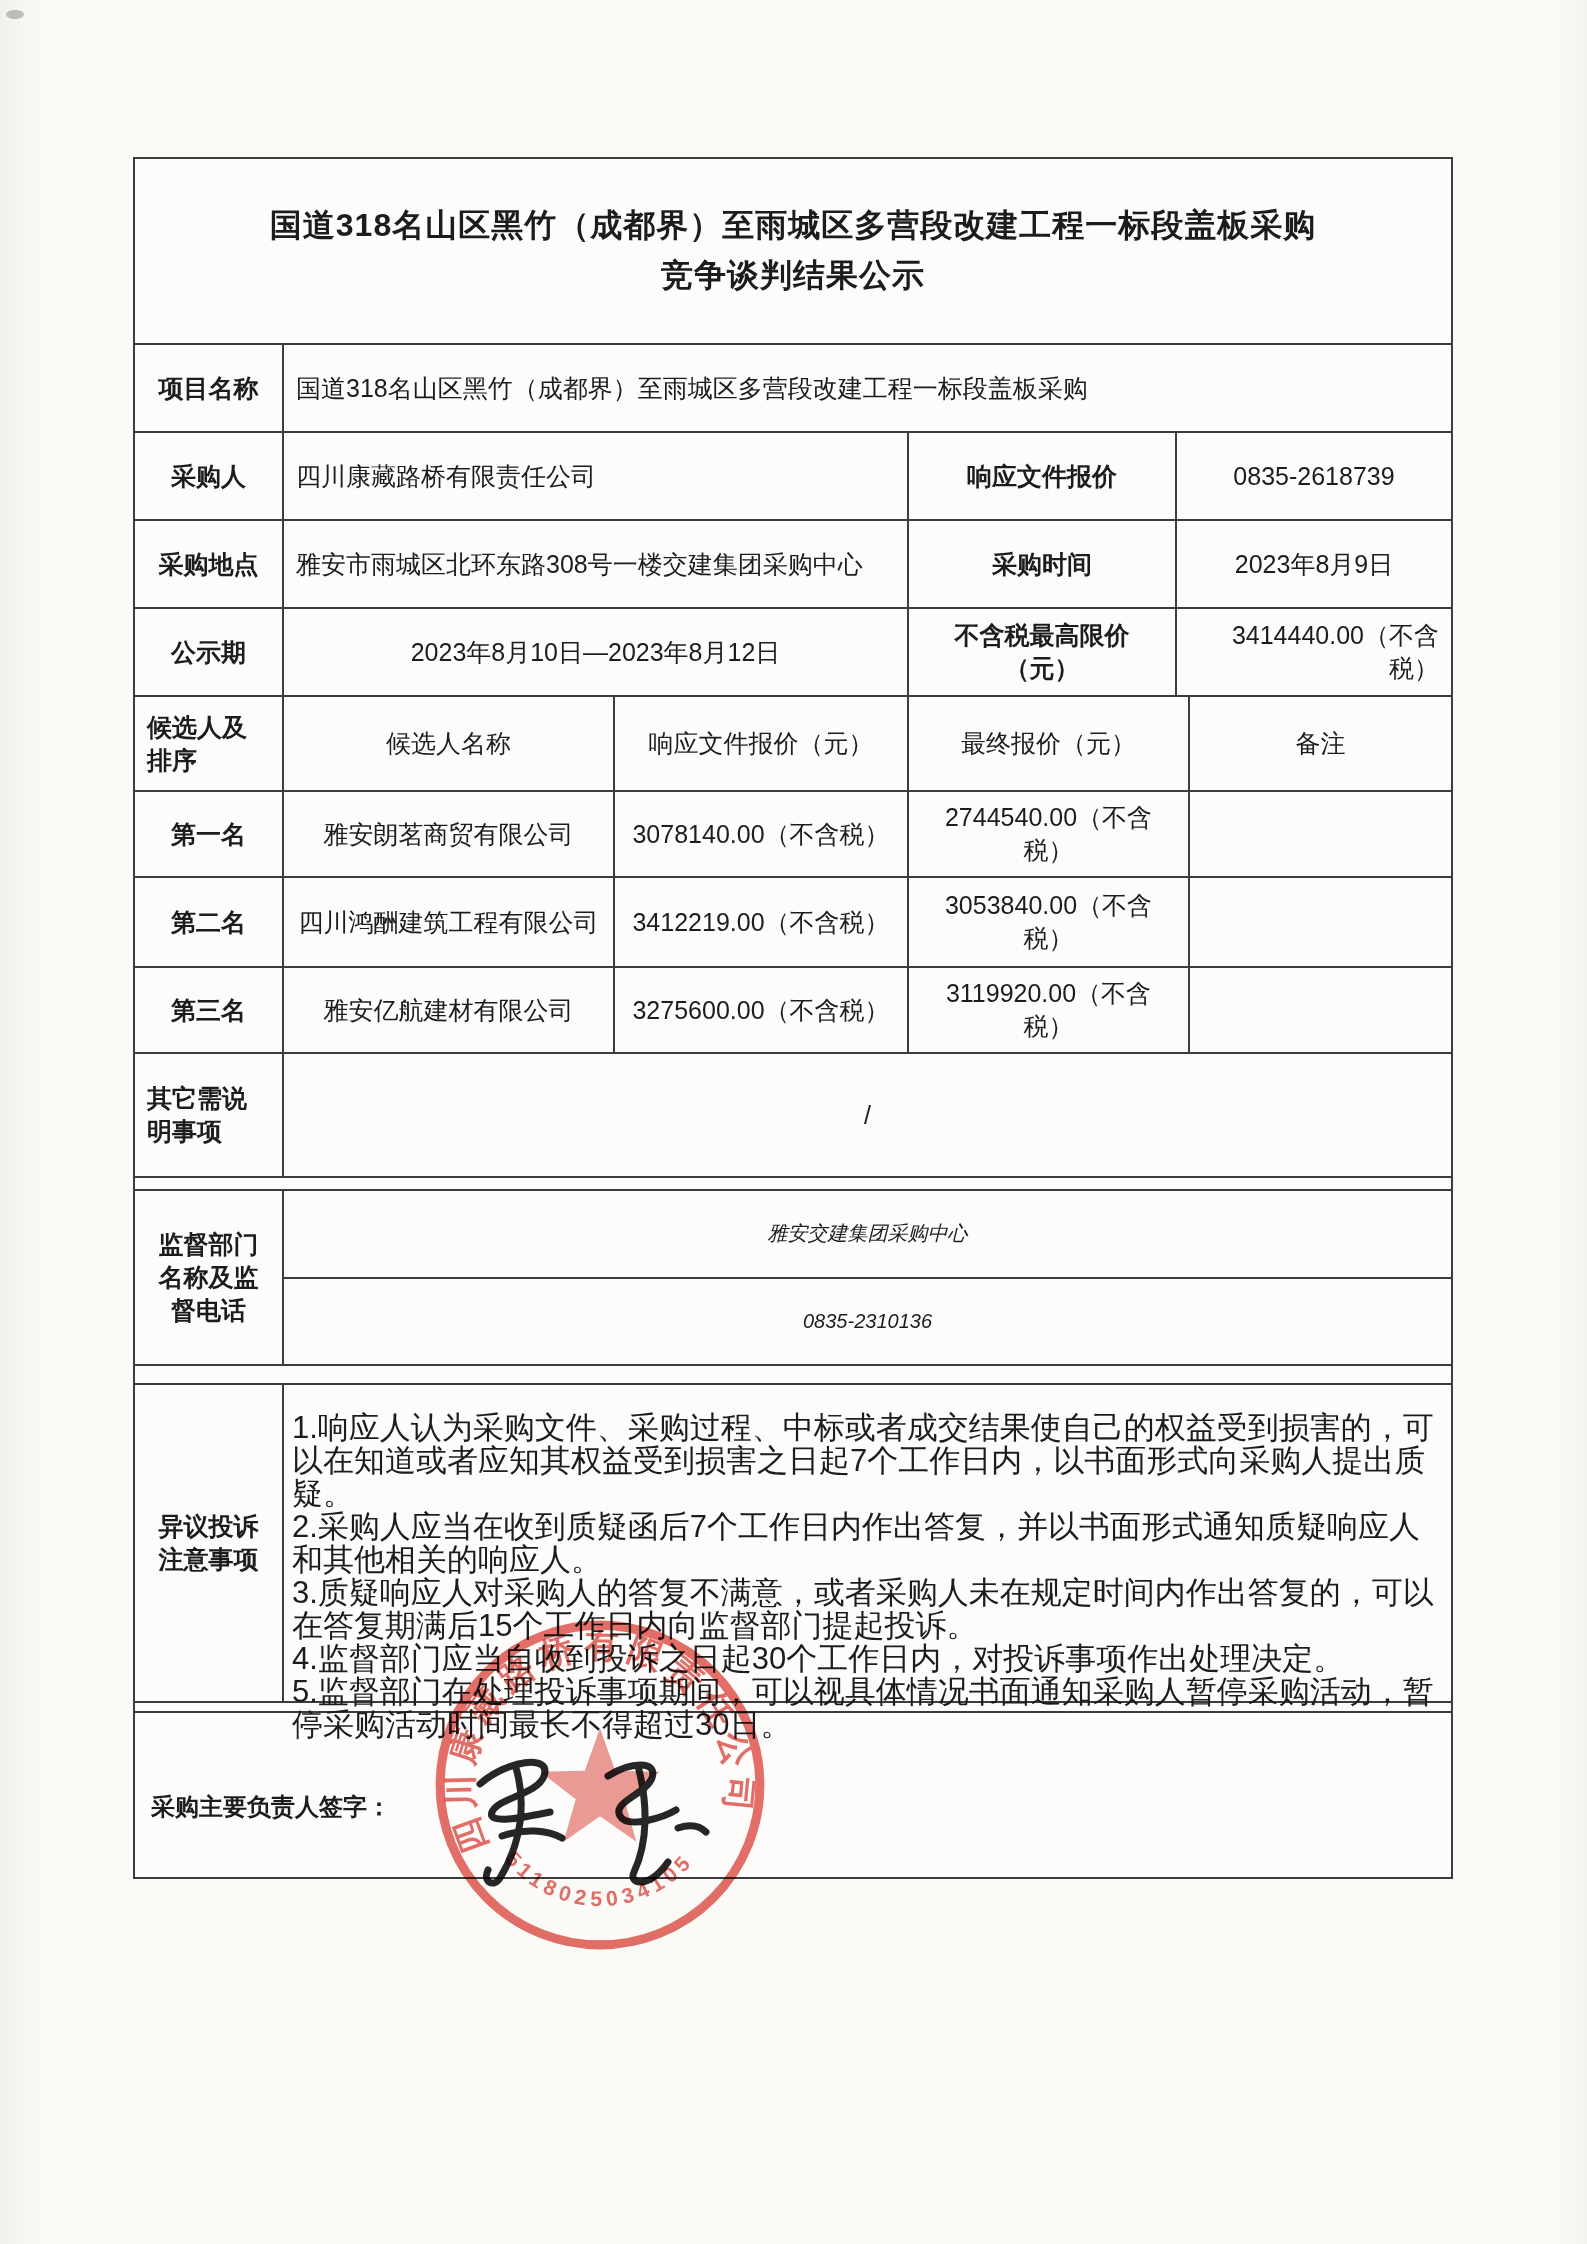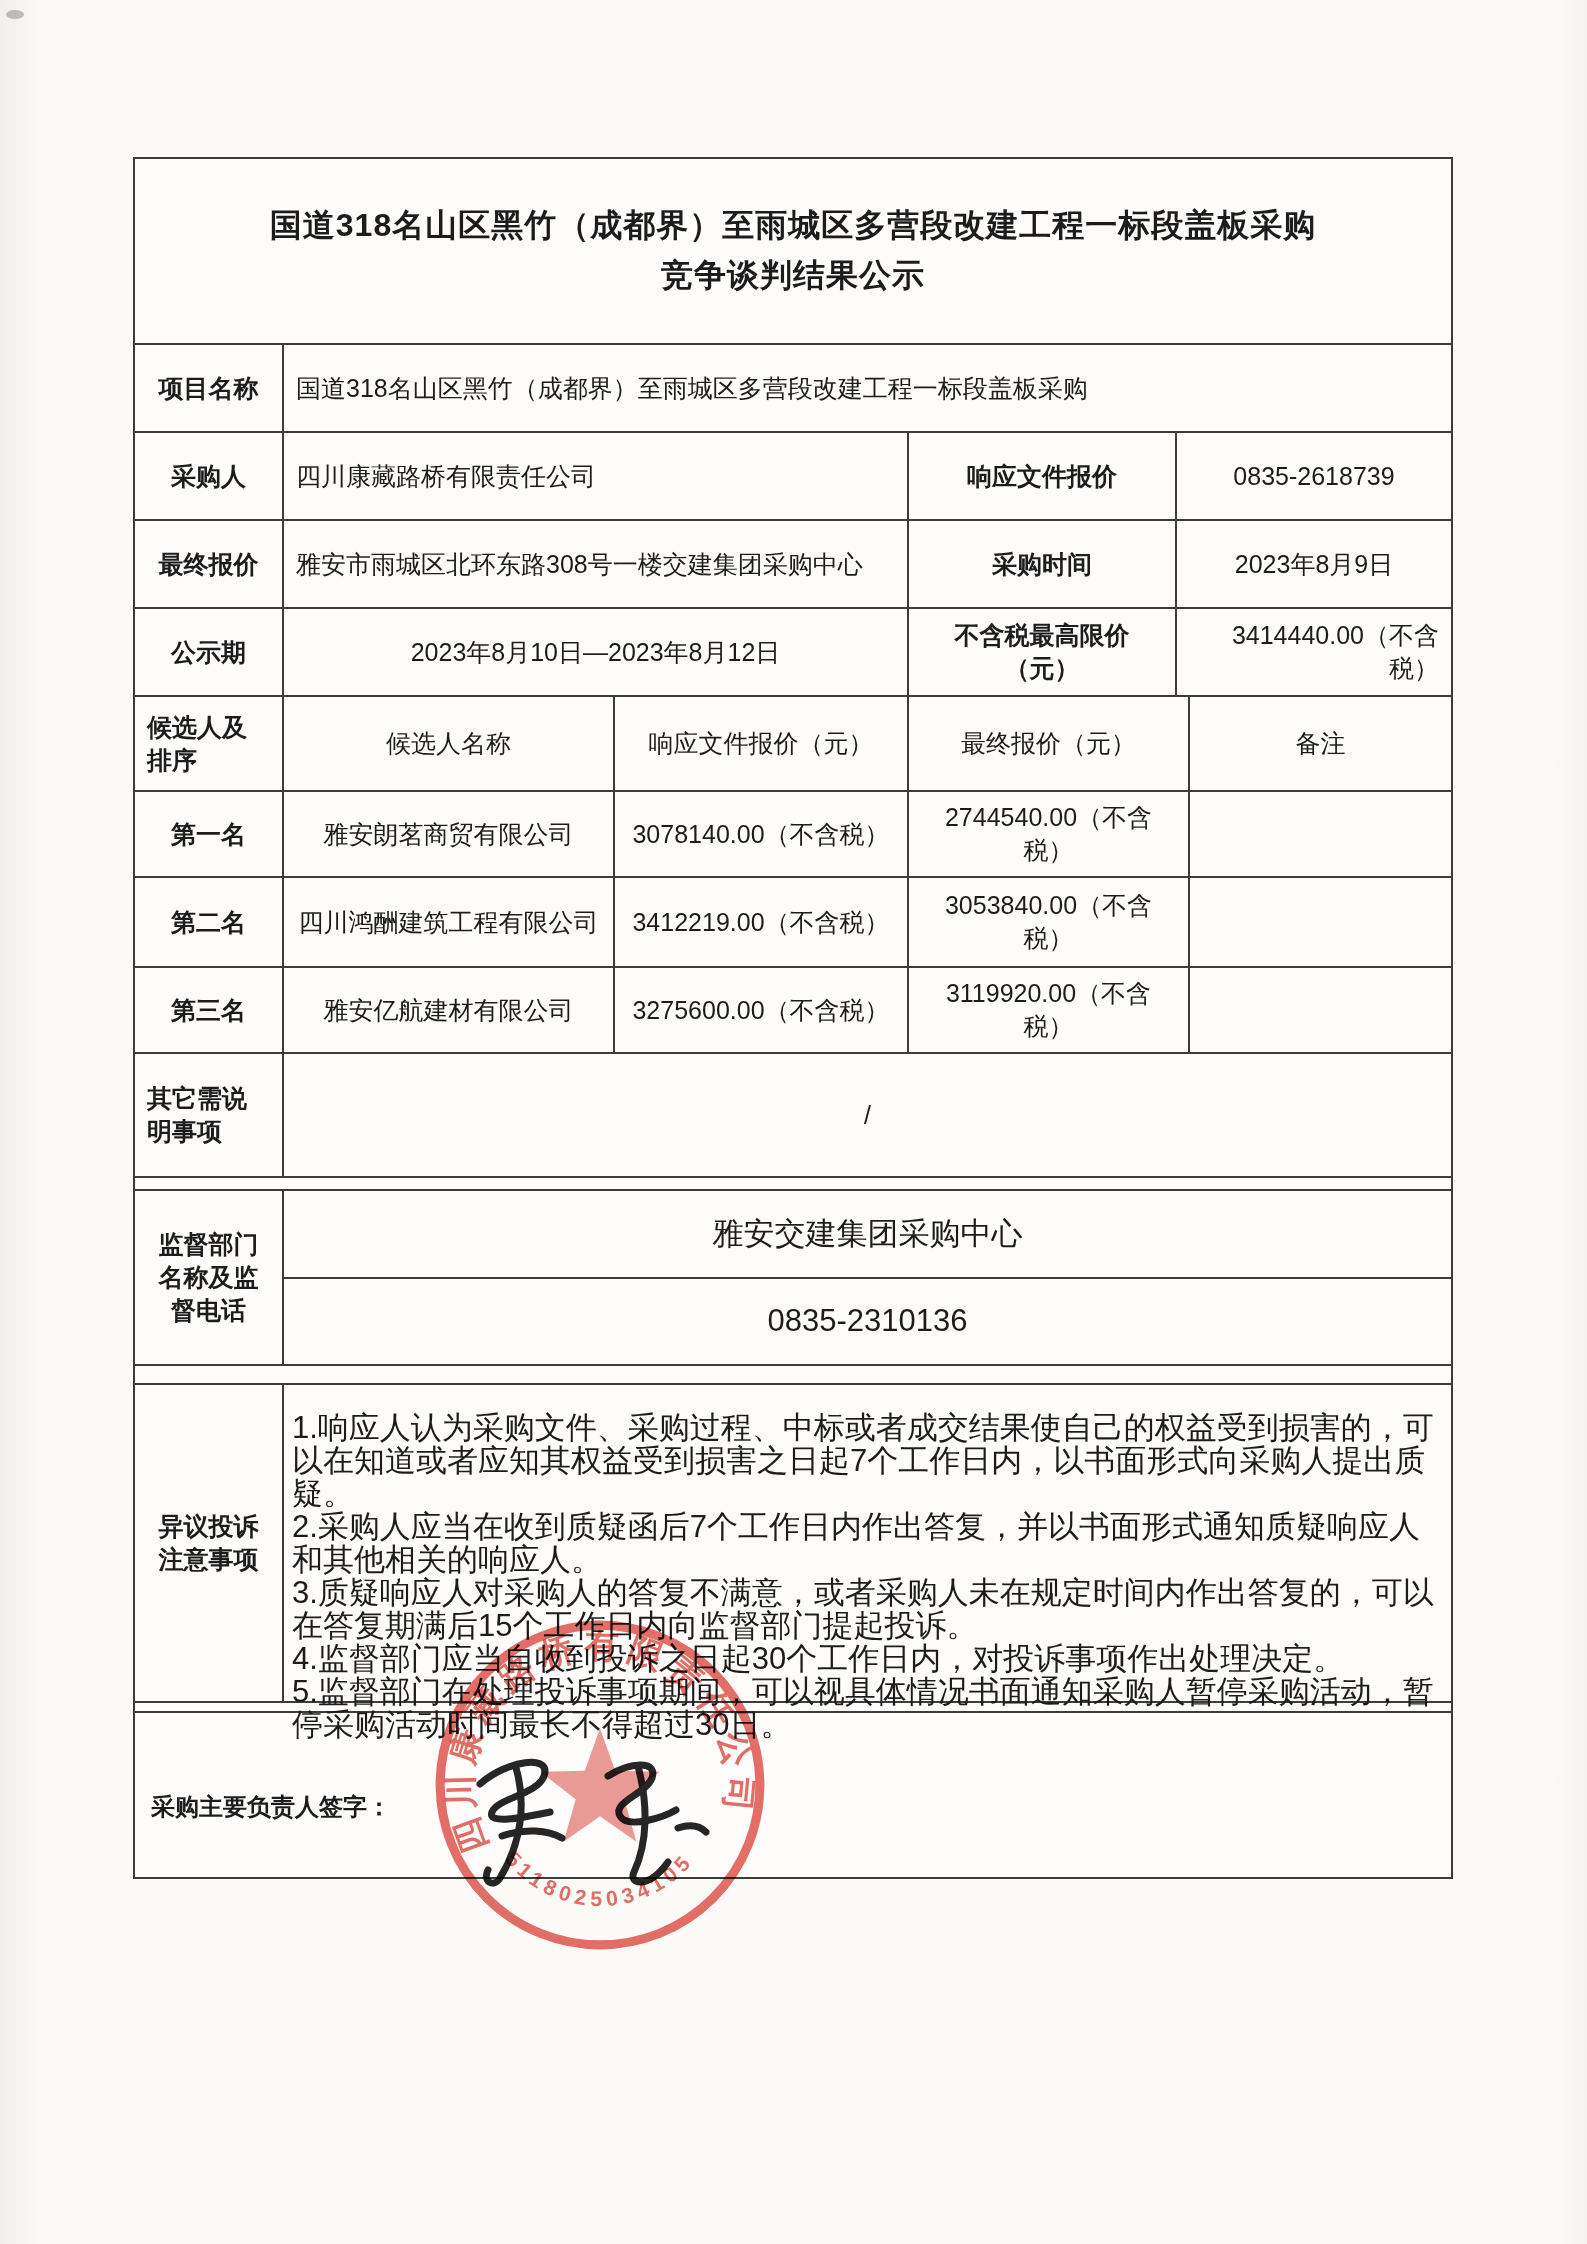--- a/index.html
+++ b/index.html
@@ -31,21 +31,21 @@
   .c-rm{flex:1;}
   .titleblock{
     height:184px;border-bottom:2px solid #3c3c3c;display:flex;flex-direction:column;
     align-items:center;justify-content:center;gap:6px;
   }
   .titleblock .t{font-size:32px;font-weight:700;letter-spacing:1px;}
   .gap{border-bottom:2px solid #3c3c3c;}
   .g11{height:11px;} .g17{height:17px;} .g8{height:8px;}
   .supstack{flex:1;display:flex;flex-direction:column;}
   .supstack .sub{flex:1;display:flex;align-items:center;justify-content:center;
-                 font-size:31px;box-sizing:border-box;}
+                 font-size:20px;box-sizing:border-box;font-style:italic;}
   .supstack .sub:first-child{border-bottom:2px solid #3c3c3c;}
   .complaint-text{flex:1;display:block;padding:26px 10px 10px 8px;box-sizing:border-box;
                   border-left:2px solid #3c3c3c;font-size:31px;line-height:33px;text-align:left;}
   .complaint-text p{margin:0;}
   .signrow{height:164px;display:flex;align-items:center;padding:30px 0 6px 16px;
            box-sizing:border-box;font-size:24px;font-weight:600;} .h-info{height:88px;} .h-cand{height:86px;}
   .h-other{height:124px;} .h-sup{height:175px;} .h-comp{height:318px;}
   .stamp-wrap{position:absolute;left:426px;top:1611px;width:348px;height:348px;
               mix-blend-mode:multiply;pointer-events:none;}
   .sig-wrap{position:absolute;left:452px;top:1732px;width:300px;height:170px;
@@ -69,21 +69,21 @@
   </div>
 
   <div class="row h-info">
     <div class="cell lab">采购人</div>
     <div class="cell val">四川康藏路桥有限责任公司</div>
     <div class="cell lab2">响应文件报价</div>
     <div class="cell val2">0835-2618739</div>
   </div>
 
   <div class="row h-info">
-    <div class="cell lab">最终报价</div>
+    <div class="cell lab">采购地点</div>
     <div class="cell val">雅安市雨城区北环东路308号一楼交建集团采购中心</div>
     <div class="cell lab2">采购时间</div>
     <div class="cell val2">2023年8月9日</div>
   </div>
 
   <div class="row h-info">
     <div class="cell lab">公示期</div>
     <div class="cell val center">2023年8月10日—2023年8月12日</div>
     <div class="cell lab2">不含税最高限价（元）</div>
     <div class="cell val2">3414440.00（不含税）</div>

